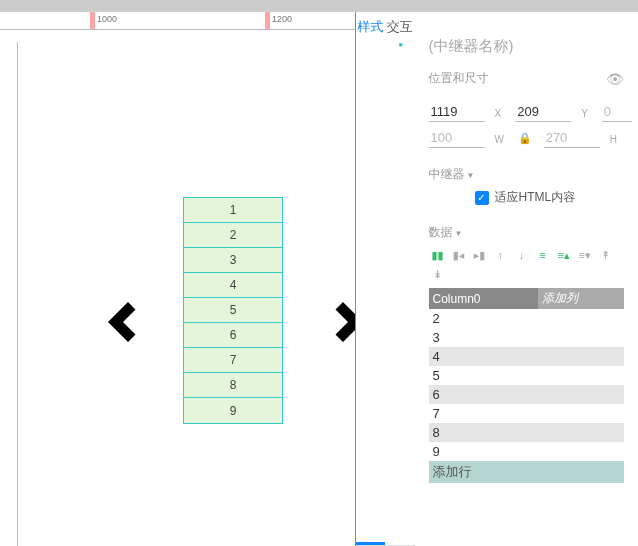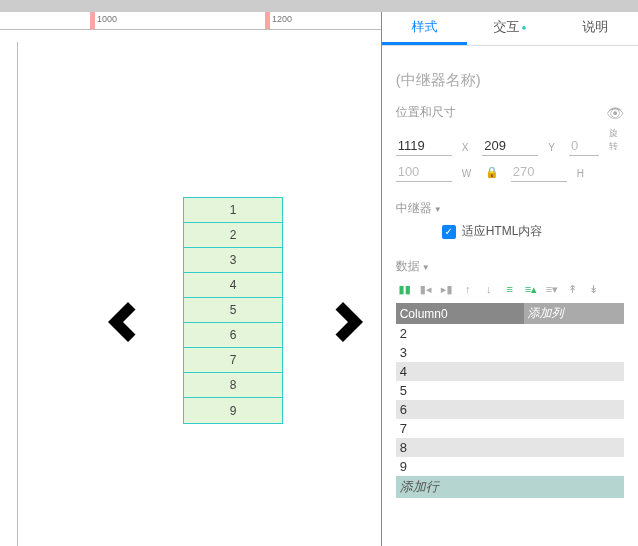--- a/index.html
+++ b/index.html
@@ -22,21 +22,21 @@
   .green-table .cell { height: 25px; border-bottom: 1px solid #3cc; display:flex; align-items:center; justify-content:center; font-size:12px; color:#444; }
   .green-table .cell:last-child { border-bottom: none; }
 
   .big-arrow { position: absolute; width: 60px; height: 60px; color:#000; }
   .big-arrow svg { width:100%; height:100%; }
 
   .arrow-left { left: 75px; top: 262px; }
   .arrow-right { left: 300px; top: 262px; }
 
   
-  .panel { flex: 1; display: flex; flex-direction: column; font-size: 13px; color:#555; }
+  .panel { flex: 1; display: flex; flex-direction: row; font-size: 13px; color:#555; }
   .tabs { display: flex; border-bottom: 1px solid #ddd; }
   .tab { flex: 1; text-align: center; padding: 6px 0; font-size: 13px; color:#555; cursor:pointer; }
   .tab.active { color:#0a84ff; border-bottom: 3px solid #0a84ff; font-weight: 500; }
   .tab .dot { color:#29c7c7; font-size:8px; vertical-align: middle; margin-left:2px;}
 
   .panel-body { padding: 10px 14px; flex:1; overflow:auto; }
   .widget-name { color:#aaa; font-size:15px; margin: 15px 0 14px; }
 
   .section-head { font-size:12px; color:#999; margin: 10px 0 6px; display:flex; align-items:center; justify-content:space-between;}
   .section-head .arrow { font-size:8px; color:#999; margin-left:2px;}
@@ -56,21 +56,21 @@
   
   .data-toolbar { display:flex; gap:3px; margin: 6px 0; flex-wrap:wrap;}
   .tb-btn { width:18px; height:16px; display:flex; align-items:center; justify-content:center; font-size:11px; color:#3b6; }
   .tb-btn.dim { color:#aaa;}
 
   .data-table { width:100%; border-collapse:collapse; font-size:13px; }
   .data-table th { background:#888; color:#fff; text-align:left; font-weight:normal; padding:2px 4px; font-size:12px;}
   .data-table th.addcol { background:#aaa; font-style:italic; color:#fff;}
   .data-table td { padding:2px 4px; font-size:13px; color:#333;}
   .data-table tr.odd td { background:#e5e5e5;}
-  .data-table tr.addrow td { background:#b5d6d0; font-style:italic; color:#555;}
+  .data-table tr.addrow td { background:#b5d6d0; color:#555;}
 
 </style>
 </head>
 <body>
 
 <div class="topbar"></div>
 
 <div class="main">
 
   <div class="canvas-wrap">
@@ -101,21 +101,20 @@
         <div class="cell">8</div>
         <div class="cell">9</div>
       </div>
     </div>
   </div>
 
   <div class="panel">
     <div class="tabs">
       <div class="tab active">样式</div>
       <div class="tab"><span>交互</span><span class="dot">●</span></div>
-      <div class="tab">说明</div>
     </div>
     <div class="panel-body">
       <div class="widget-name">(中继器名称)</div>
 
       <div class="section-head">
         <span><span>位置和尺寸</span></span>
         <span class="eye">👁</span>
       </div>
 
       <div class="row">

